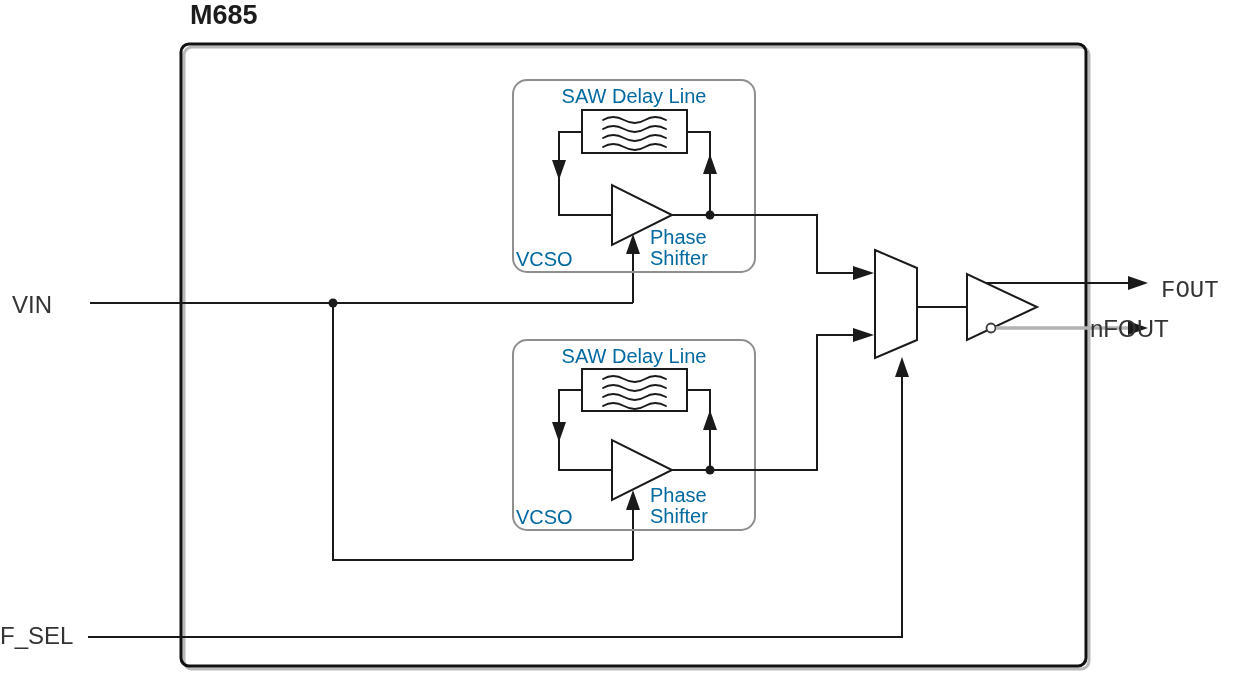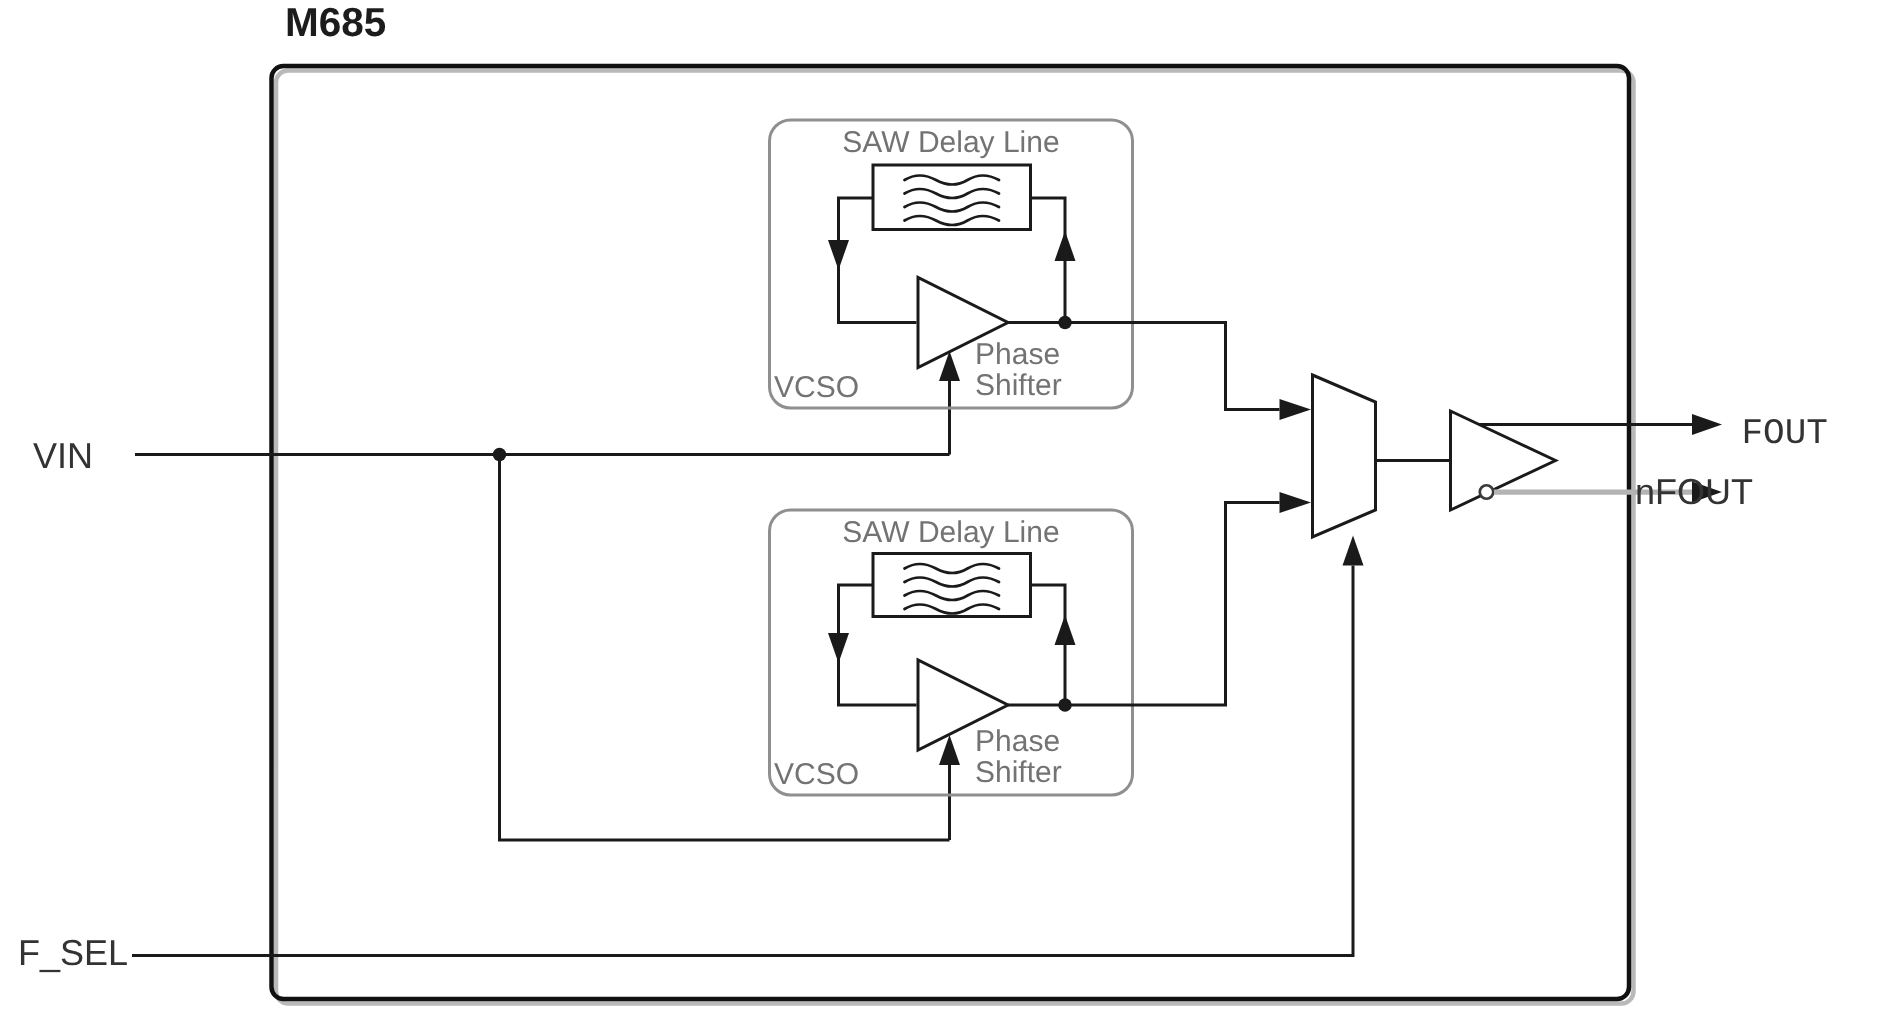--- a/index.html
+++ b/index.html
@@ -16,21 +16,21 @@
   .blockborder{stroke:#8f8f8f;stroke-width:2;fill:none;}
   .shape{fill:#ffffff;stroke:#1a1a1a;stroke-width:2;}
   .head{fill:#1a1a1a;stroke:none;}
   .dot{fill:#1a1a1a;stroke:none;}
   .wave{stroke:#1a1a1a;stroke-width:1.8;fill:none;stroke-linecap:round;}
   .grayline{stroke-width:3.5;fill:none;}
   .bubble{fill:#ffffff;stroke:#3a3a3a;stroke-width:1.8;}
   .lbl{position:absolute;color:#2b2b2b;white-space:nowrap;}
   .title{font-size:27px;font-weight:bold;color:#1c1c1c;}
   .port{font-size:24px;transform:translateY(-50%);color:#333333;}
-  .inner{font-size:20px;transform:translateY(-50%);color:#737373;}
+  .inner{font-size:20px;transform:translateY(-50%);color:#0369a1;}
   .ctr{transform:translate(-50%,-50%);}
 </style>
 </head>
 <body>
 
 <div id="stage">
 
 <svg width="1256" height="673" viewBox="0 0 1256 673">
 
   <rect x="184" y="47" width="905" height="622" rx="8" class="chip-shadow"></rect>
@@ -100,22 +100,22 @@
     <polygon class="head" points="1128,276 1128,290 1148,283"></polygon>
     <circle class="bubble" cx="991" cy="328" r="4.5"></circle>
     <path class="grayline" d="M996 328 H1128" stroke="#b3b3b3"></path>
     <polygon class="head" points="1128,321 1128,335 1148,328"></polygon>
   </g>
 
 </svg>
 
 <div class="lbl title" style="left:190px;top:0px;">M685</div>
 
-<div class="lbl port" style="left:22px;top:305px;">VIN</div>
-<div class="lbl port" style="left:12px;top:636px;">F_SEL</div>
+<div class="lbl port" style="left:12px;top:305px;">VIN</div>
+<div class="lbl port" style="left:0px;top:636px;">F_SEL</div>
 <div class="lbl port" style="left:1161px;top:290px;font-family:Liberation Mono, monospace;">FOUT</div>
 <div class="lbl port" style="left:1090px;top:329px;">nFOUT</div>
 
 <div class="lbl inner ctr" style="left:634px;top:96px;">SAW Delay Line</div>
 <div class="lbl inner" style="left:516px;top:259px;">VCSO</div>
 <div class="lbl inner" style="left:650px;top:237px;">Phase</div>
 <div class="lbl inner" style="left:650px;top:258px;">Shifter</div>
 
 <div class="lbl inner ctr" style="left:634px;top:356px;">SAW Delay Line</div>
 <div class="lbl inner" style="left:516px;top:517px;">VCSO</div>

